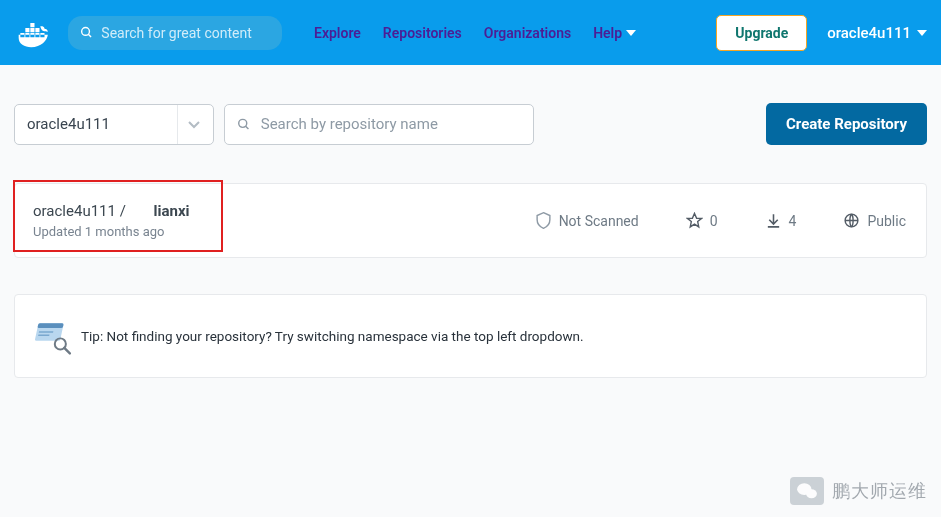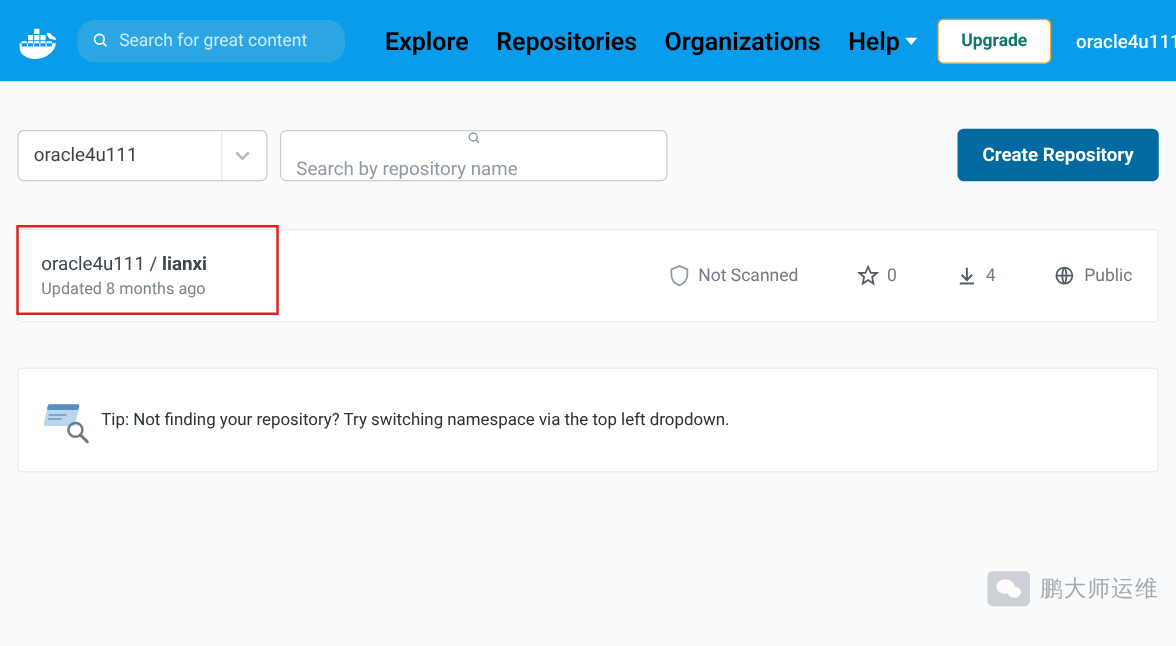--- a/index.html
+++ b/index.html
@@ -5,49 +5,49 @@
 * { margin: 0; padding: 0; box-sizing: border-box; font-family: -apple-system, BlinkMacSystemFont, "Segoe UI", Roboto, Helvetica, Arial, sans-serif; }
 body { width: 941px; height: 517px; background: #f9fafb; overflow: hidden; }
 
 .topbar { height: 65px; background: #099cec; display: flex; align-items: center; padding: 0 14px; gap: 8px; }
 .logo-box { width: 46px; height: 40px; display: flex; align-items: center; justify-content: center; }
 .logo-whale { width: 40px; height: 30px; fill: #fff; }
 .search-top { flex: 0 0 214px; height: 34px; background: #2ba6e2; border-radius: 14px; display: flex; align-items: center; padding: 0 12px; color: #fff; gap: 8px; }
 .search-top input { background: transparent; border: none; outline: none; color: #fff; font-size: 14px; width: 100%; }
 .search-top input::placeholder { color: #d0ecf9; }
 .nav-links { display: flex; gap: 22px; margin-left: 24px; }
-.nav-link { color: #000000; font-size: 20px; font-weight: 600; cursor: pointer; display: flex; align-items: center; gap: 4px; }
+.nav-link { color: #4c1d95; font-size: 14px; font-weight: 600; cursor: pointer; display: flex; align-items: center; gap: 4px; }
 .spacer { flex: 1; }
 .upgrade-btn { background: #fff; border: 1px solid #f5a623; color: #0f766e; font-weight: 700; font-size: 14px; padding: 9px 18px; border-radius: 5px; cursor: pointer; }
 .user-menu { color: #fff; font-size: 15px; font-weight: 500; margin-left: 12px; cursor: pointer; display: flex; align-items: center; gap: 6px; }
 
 .content { padding: 38px 14px 0 14px; }
 .controls-row { display: flex; align-items: center; gap: 10px; }
 .ns-dropdown { width: 200px; height: 41px; border: 1px solid #c7cdd3; border-radius: 5px; background: #fff; display: flex; align-items: center; justify-content: space-between; padding: 0 4px 0 12px; cursor: pointer; }
 .ns-dropdown-text { font-size: 15px; color: #3a4550; }
 .ns-chevron-box { width: 32px; height: 100%; display: flex; align-items: center; justify-content: center; border-left: 1px solid #e6e9ec; }
-.repo-search { width: 310px; height: 41px; border: 1px solid #c7cdd3; border-radius: 5px; background: #fff; display: flex; align-items: center; padding: 0 12px; gap: 10px; flex-direction: column; }
+.repo-search { width: 310px; height: 41px; border: 1px solid #c7cdd3; border-radius: 5px; background: #fff; display: flex; align-items: center; padding: 0 12px; gap: 10px; }
 .repo-search input { border: none; outline: none; font-size: 15px; width: 100%; color: #333; }
 .repo-search input::placeholder { color: #8e9aa5; }
 .create-btn { margin-left: auto; background: #0369a1; color: #fff; border: none; font-size: 15px; font-weight: 700; padding: 12px 20px; border-radius: 5px; cursor: pointer; }
 
 .repo-card { margin-top: 38px; background: #fff; border: 1px solid #e7e9ec; border-radius: 4px; padding: 18px 20px 18px 18px; display: flex; align-items: center; position: relative; }
 .highlight-box { position: absolute; left: -2px; top: -4px; width: 210px; height: 72px; border: 2px solid #e02020; pointer-events: none; }
 .repo-info-col { display: flex; flex-direction: column; gap: 4px; }
 .repo-title { font-size: 15px; color: #3c4750; }
-.repo-title b { font-weight: 700; }
+.repo-title b { font-weight: 700; margin-left: 24px; }
 .repo-updated { font-size: 13px; color: #798490; }
 .repo-stats { margin-left: auto; display: flex; align-items: center; gap: 47px; color: #6e7a85; font-size: 14px; }
 .stat { display: flex; align-items: center; gap: 7px; }
 
 .tip-card { margin-top: 36px; background: #fff; border: 1px solid #e7e9ec; border-radius: 4px; padding: 22px 20px; display: flex; align-items: center; gap: 8px; }
 .tip-illus { width: 38px; height: 38px; }
 .tip-text { font-size: 13.5px; color: #29323b; }
 
-.watermark { position: absolute; right: 14px; bottom: 32px; display: flex; align-items: center; gap: 8px; opacity: 0.55; }
+.watermark { position: absolute; right: 14px; bottom: 12px; display: flex; align-items: center; gap: 8px; opacity: 0.55; }
 .wm-text { font-size: 18px; color: #5c6670; font-weight: 500; letter-spacing: 1px; }
 .wm-badge { width: 34px; height: 28px; background: #a7b0b8; border-radius: 4px; display:flex; align-items:center; justify-content:center; color:#fff; font-size:11px; }
 
 svg { display: block; }
 </style>
 </head>
 <body>
 
 <div class="topbar">
   <div class="logo-box">
@@ -102,21 +102,21 @@
     </div>
     <button class="create-btn">Create Repository</button>
   </div>
 
   <div class="repo-card">
     <div class="highlight-box"></div>
     <div class="repo-info-col">
       <div class="repo-title">
         <span>oracle4u111</span><span> / </span><b>lianxi</b>
       </div>
-      <div class="repo-updated">Updated 8 months ago</div>
+      <div class="repo-updated">Updated 1 months ago</div>
     </div>
     <div class="repo-stats">
       <div class="stat">
         <svg width="17" height="19" viewBox="0 0 24 26" fill="none" stroke="#8e9aa5" stroke-width="2">
             <path d="M12 2l9 4v6c0 6-4 10-9 12-5-2-9-6-9-12V6l9-4z"></path>
           </svg>
         <span>Not Scanned</span>
       </div>
       <div class="stat">
         <svg width="17" height="17" viewBox="0 0 24 24" fill="none" stroke="#535c66" stroke-width="2">

